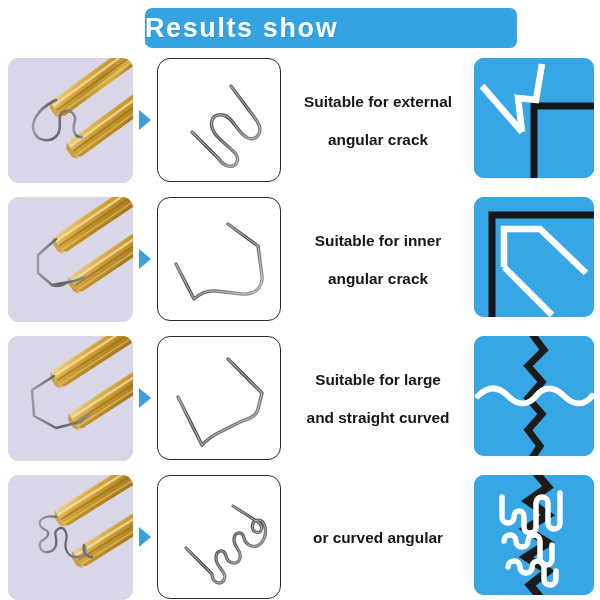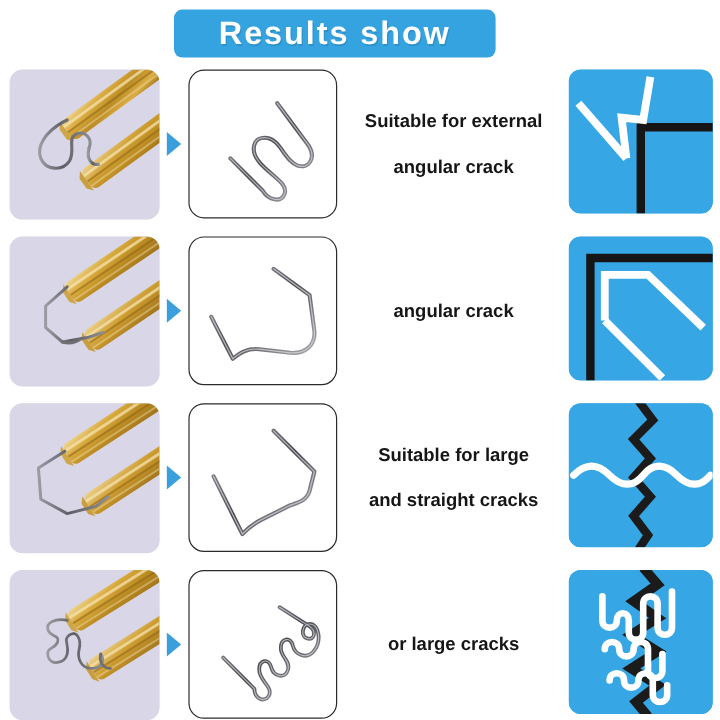--- a/index.html
+++ b/index.html
@@ -17,27 +17,26 @@
     width: 600px;
     height: 600px;
     background: #ffffff;
   }
 
   
   .banner {
     position: absolute;
     left: 145px;
     top: 8px;
-    width: 268px;
+    width: 372px;
     height: 40px;
     background: #34a3e0;
     border-radius: 7px;
     display: flex;
     align-items: center;
-    justify-content: center;
   }
   .banner-text {
     color: #ffffff;
     font-size: 27px;
     font-weight: bold;
     letter-spacing: 1.6px;
     line-height: 1;
     text-shadow: 1px 1px 0 rgba(0,0,0,0.10);
     white-space: nowrap;
   }
@@ -281,20 +280,21 @@
               <stop offset="0.5" stop-color="#515159"></stop>
               <stop offset="1" stop-color="#adadb4"></stop>
             </linearGradient>
           </defs>
           <path d="M70 26 L100 48 L104 78 C105 90 96 97 84 96 L58 93 C48 92 42 96 36 101 L18 66" fill="none" stroke="url(#wg2)" stroke-width="3.4" stroke-linecap="round" stroke-linejoin="round"></path>
           <path d="M70 26 L100 48 L104 78 C105 90 96 97 84 96 L58 93 C48 92 42 96 36 101 L18 66" fill="none" stroke="#dfdfe3" stroke-width="1" stroke-linecap="round" stroke-linejoin="round" opacity="0.7"></path>
         </svg>
       </div>
 
       <div class="caption">
+        <div class="caption-line">Suitable for inner</div>
         <div class="caption-line">angular crack</div>
       </div>
 
       <div class="blue-cell">
         <svg viewBox="0 0 120 120">
           <rect width="120" height="120" fill="#36a7e4"></rect>
           <path d="M18 124 L18 18 L124 18" fill="none" stroke="#161616" stroke-width="7"></path>
           <path d="M30 70 L30 32 L66 32 L112 76" fill="none" stroke="#ffffff" stroke-width="6.5" stroke-linejoin="miter" stroke-linecap="butt"></path>
           <path d="M30 70 L78 118" fill="none" stroke="#ffffff" stroke-width="6.5" stroke-linecap="butt"></path>
         </svg>
@@ -358,21 +358,21 @@
               <stop offset="1" stop-color="#adadb4"></stop>
             </linearGradient>
           </defs>
           <path d="M70 22 L104 56 L100 72 C98 80 90 82 84 84 L60 96 C52 100 48 104 44 108 L20 60" fill="none" stroke="url(#wg3)" stroke-width="3.5" stroke-linecap="round" stroke-linejoin="round"></path>
           <path d="M70 22 L104 56 L100 72 C98 80 90 82 84 84 L60 96 C52 100 48 104 44 108 L20 60" fill="none" stroke="#e0e0e4" stroke-width="1" stroke-linecap="round" stroke-linejoin="round" opacity="0.7"></path>
         </svg>
       </div>
 
       <div class="caption">
         <div class="caption-line">Suitable for large</div>
-        <div class="caption-line">and straight cracks</div>
+        <div class="caption-line">and straight curved</div>
       </div>
 
       <div class="blue-cell">
         <svg viewBox="0 0 120 120">
           <rect width="120" height="120" fill="#36a7e4"></rect>
           <path d="M58 -2 L70 14 L54 30 L68 46 L54 62 L68 78 L54 94 L66 110 L58 122" fill="none" stroke="#1b1b1b" stroke-width="7" stroke-linejoin="miter"></path>
           <path d="M4 60 C14 50 24 50 34 60 C44 70 54 70 62 60 C70 50 80 50 90 60 C100 70 110 70 118 60" fill="none" stroke="#ffffff" stroke-width="6" stroke-linecap="round"></path>
         </svg>
       </div>
     </div>
@@ -434,21 +434,21 @@
               <stop offset="0.5" stop-color="#4c4c54"></stop>
               <stop offset="1" stop-color="#adadb4"></stop>
             </linearGradient>
           </defs>
           <path d="M75 30 L100 46 C106 50 104 58 98 56 C92 54 94 44 100 44 C108 44 110 58 104 66 C98 74 88 70 86 62 C84 54 76 56 76 64 C76 72 84 74 82 82 C80 90 70 88 68 80 C66 72 58 74 58 82 C58 92 70 96 66 104 C62 110 54 106 54 98 L28 72" fill="none" stroke="url(#wg4)" stroke-width="3.2" stroke-linecap="round" stroke-linejoin="round"></path>
           <path d="M75 30 L100 46 C106 50 104 58 98 56 C92 54 94 44 100 44 C108 44 110 58 104 66 C98 74 88 70 86 62 C84 54 76 56 76 64 C76 72 84 74 82 82 C80 90 70 88 68 80 C66 72 58 74 58 82 C58 92 70 96 66 104 C62 110 54 106 54 98 L28 72" fill="none" stroke="#e0e0e4" stroke-width="0.9" stroke-linecap="round" stroke-linejoin="round" opacity="0.7"></path>
         </svg>
       </div>
 
       <div class="caption">
-        <div class="caption-line">or large cracks</div>
+        <div class="caption-line">or curved angular</div>
       </div>
 
       <div class="blue-cell">
         <svg viewBox="0 0 120 120">
           <rect width="120" height="120" fill="#36a7e4"></rect>
 
           <path d="M62 -2 L74 12 L54 26 L74 40 L52 54 L74 68 L52 82 L74 96 L56 110 L66 122" fill="none" stroke="#1b1b1b" stroke-width="8" stroke-linejoin="miter"></path>
 
           <g fill="none" stroke="#ffffff" stroke-width="5.5" stroke-linecap="round">
             <path d="M28 22 L28 42 C28 50 40 50 40 42 C40 34 50 34 50 42 L50 52 C50 60 62 60 62 52 L62 28 C62 20 74 20 74 28 L74 48 C74 56 86 56 86 48 L86 18"></path>

